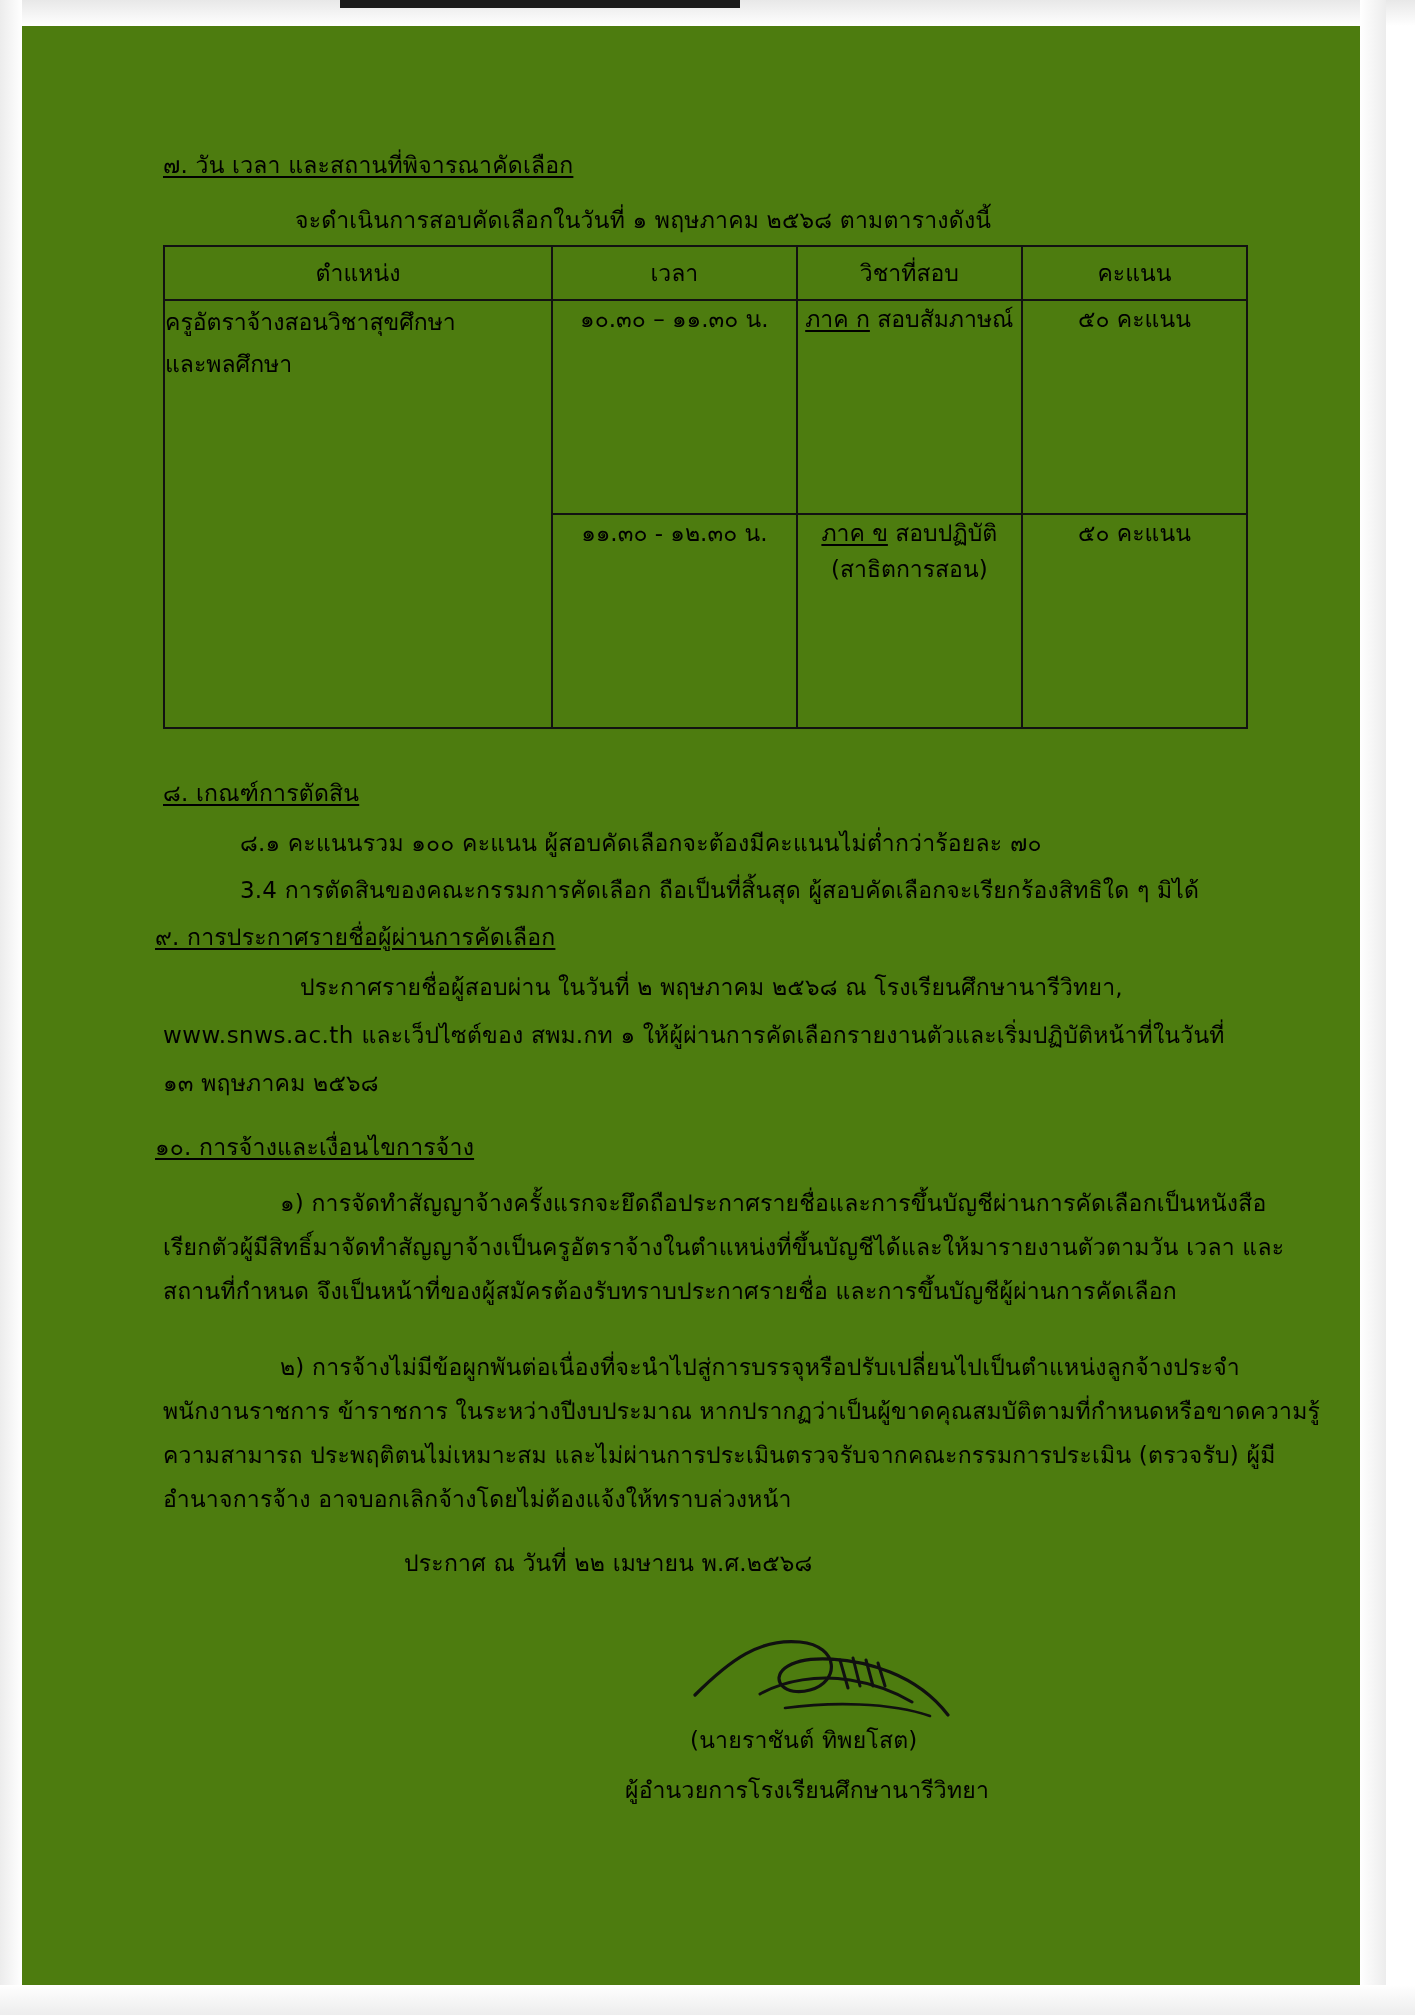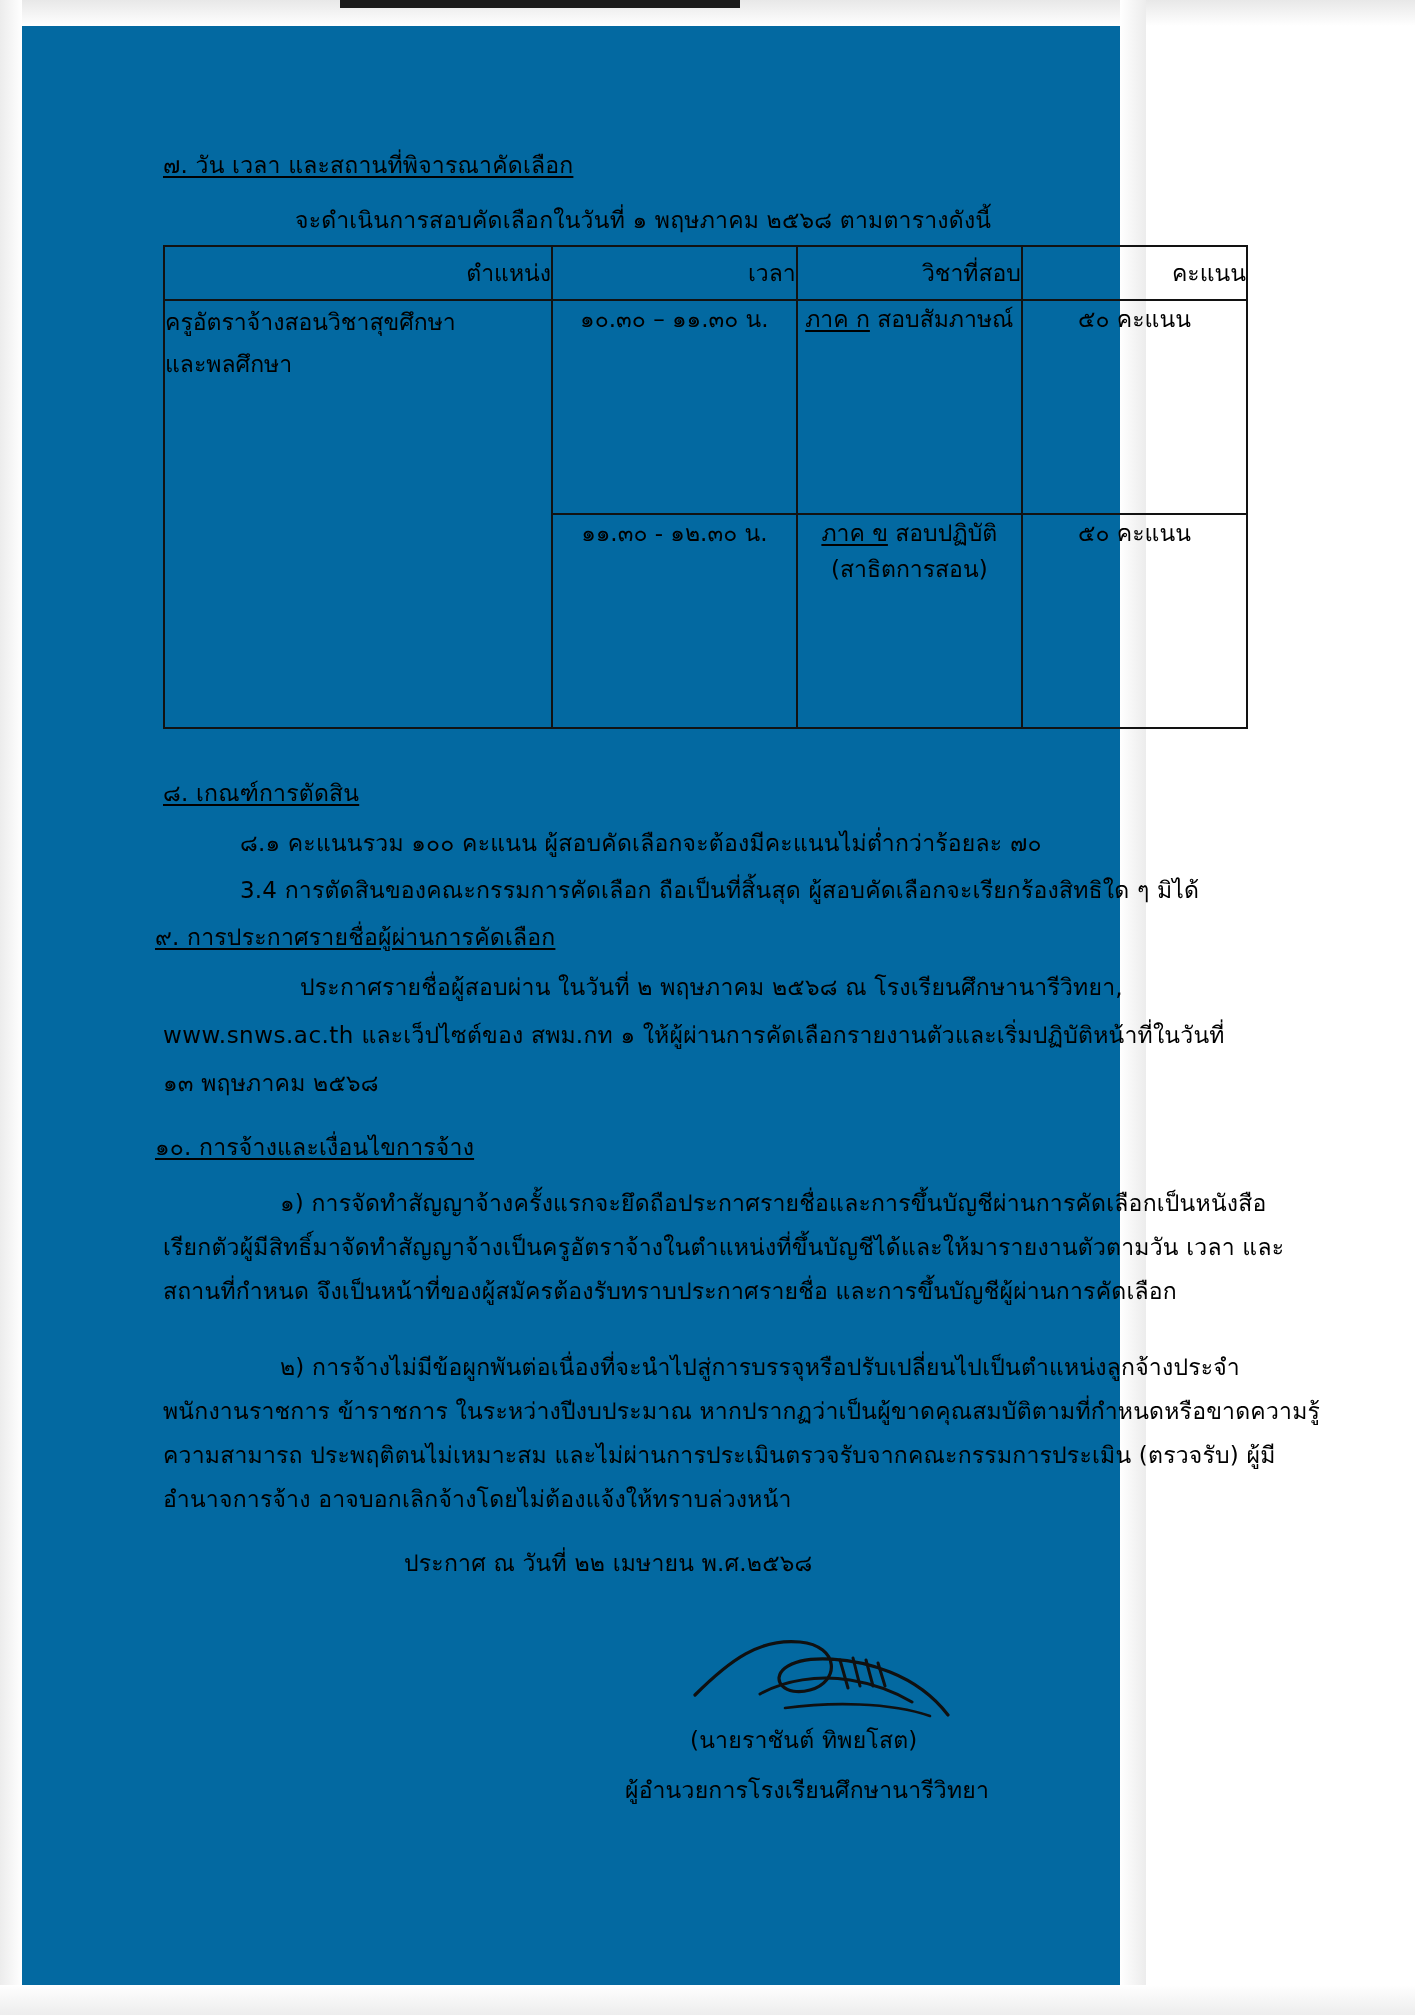--- a/index.html
+++ b/index.html
@@ -11,23 +11,23 @@
     width: 1415px;
     height: 2015px;
     position: relative;
     font-family: "DejaVu Sans", sans-serif;
     color: #000000;
     overflow: hidden;
   }
   .page {
     position: absolute;
     top: 0; left: 0;
-    width: 1146px;
+    width: 1386px;
     height: 2015px;
-    background: #0369a1;
+    background: #4d7c0f;
   }
   
   .scan-shade-top {
     position: absolute; top: 0; left: 0; width: 1415px; height: 26px;
     background: linear-gradient(to bottom, #e8e8e8, #ffffff);
   }
   .scan-shade-left {
     position: absolute; top: 0; left: 0; width: 22px; height: 2015px;
     background: linear-gradient(to right, #ececec, #ffffff);
   }
@@ -72,21 +72,21 @@
     font-size: 23px;
   }
   .sel-table td, .sel-table th {
     border: 2px solid #121212;
     padding: 0;
     font-weight: normal;
     vertical-align: top;
   }
   .sel-table th {
     height: 52px;
-    text-align: right;
+    text-align: center;
     vertical-align: middle;
   }
   .col-pos { width: 390px; }
   .col-time { width: 245px; }
   .col-subj { width: 225px; }
   .col-score { width: 225px; }
   .cell-pos {
     padding: 14px 0 0 16px;
     line-height: 42px;
     text-align: left;

